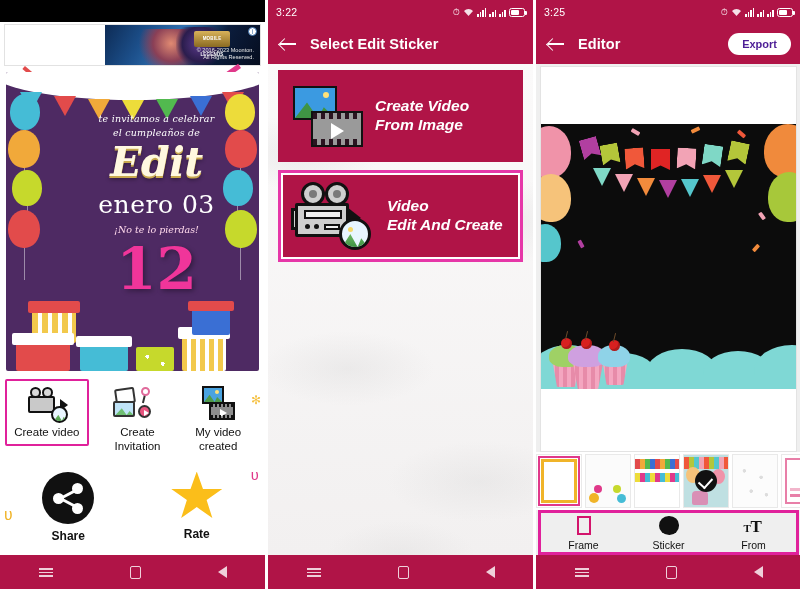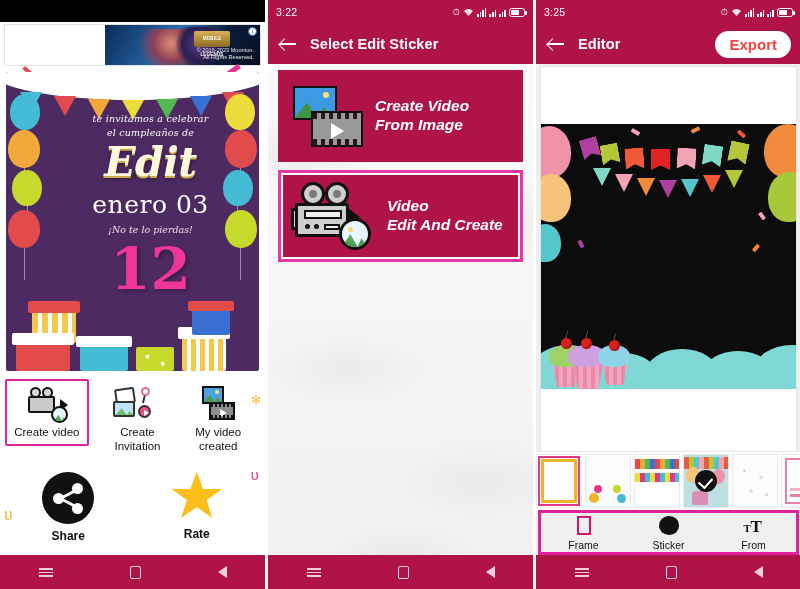--- a/index.html
+++ b/index.html
@@ -45,21 +45,21 @@
   .back-arrow { width: 20px; height: 20px; flex: 0 0 20px; position: relative; cursor: pointer; }
   .back-arrow::before {
     content: ""; position: absolute; left: 2px; top: 9px; width: 16px; height: 1.8px; background: #fff;
   }
   .back-arrow::after {
     content: ""; position: absolute; left: 2px; top: 5.5px; width: 8px; height: 8px;
     border-left: 1.8px solid #fff; border-bottom: 1.8px solid #fff; transform: rotate(45deg);
   }
   .appbar-title { font-size: 14.5px; font-weight: bold; letter-spacing: .1px; }
   .export-btn {
-    margin-left: auto; background: #fff; color: #ef4444; font-size: 15px; font-weight: bold;
+    margin-left: auto; background: #fff; color: #4c1d95; font-size: 11px; font-weight: bold;
     padding: 5px 14px; border-radius: 16px; cursor: pointer; white-space: nowrap;
   }
 
   
   .navbar {
     position: absolute; left: 0; bottom: 0; width: 100%; height: 34px; background: #B01447;
     display: flex; align-items: center; justify-content: space-around;
   }
   .nav-ic { width: 16px; height: 16px; position: relative; opacity: .8; cursor: pointer; }
   .nav-menu::before, .nav-menu::after, .nav-menu i {
@@ -120,21 +120,21 @@
   .bunting { position: absolute; top: 16px; left: 0; width: 100%; height: 34px; }
   .flag {
     position: absolute; width: 0; height: 0; border-left: 11px solid transparent; border-right: 11px solid transparent;
   }
   .balloon { position: absolute; border-radius: 50% 50% 48% 48%; }
   .balloon::after {
     content: ""; position: absolute; left: 50%; bottom: -4px; margin-left: -3px;
     border-left: 3px solid transparent; border-right: 3px solid transparent; border-top: 5px solid inherit;
   }
   .bstring { position: absolute; width: 1px; background: rgba(255,255,255,.45); }
-  .card-text { position: absolute; left: 0; width: 100%; text-align: center; color: #fff; z-index: 6; padding-left: 36px; }
+  .card-text { position: absolute; left: 6px; width: 100%; text-align: center; color: #fff; z-index: 6; padding-left: 36px; }
   .ct-l1 { top: 40px; font-family: "DejaVu Serif", serif; font-style: italic; font-size: 9.5px; line-height: 1.5; letter-spacing: .2px; }
   .ct-name {
     top: 66px; font-family: "DejaVu Serif", serif; font-style: italic; font-weight: bold;
     font-size: 41px; color: #fff8e0; letter-spacing: -.5px;
     text-shadow: 0 2px 0 #c9a94e, 0 3px 4px rgba(0,0,0,.45);
   }
   .ct-date { top: 118px; font-family: "DejaVu Serif", serif; font-size: 25px; letter-spacing: .5px; color: #fff; }
   .ct-sub { top: 152px; font-family: "DejaVu Serif", serif; font-style: italic; font-size: 9.5px; color: #ffd9ec; }
   .ct-num {
     top: 163px; font-family: "DejaVu Serif", serif; font-weight: bold; font-size: 58px;

